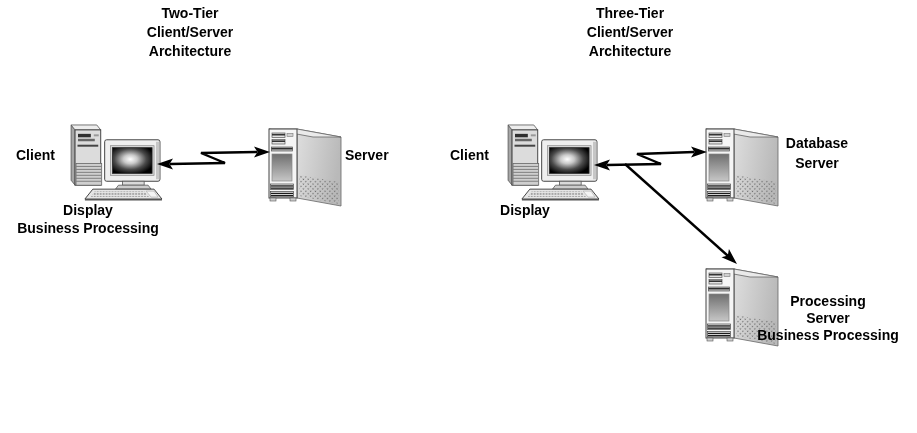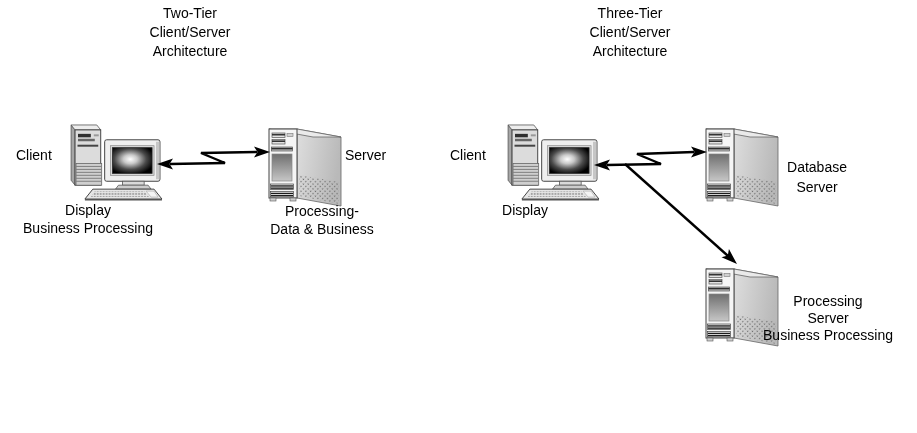--- a/index.html
+++ b/index.html
@@ -5,20 +5,21 @@
   * { margin: 0; padding: 0; box-sizing: border-box; }
   html, body { background: #ffffff; }
   .canvas {
     position: relative;
     width: 917px;
     height: 433px;
     background: #ffffff;
     font-family: "Liberation Sans", sans-serif;
     color: #000000;
     overflow: hidden;
+    font-weight: bold;
   }
   .abs { position: absolute; }
   .txt {
     font-size: 14px;
     line-height: 18px;
     color: #000;
     white-space: nowrap;
   }
   .center { text-align: center; white-space: normal; }
   .title { line-height: 19px; }
@@ -133,24 +134,20 @@
     <div>Display</div>
     <div>Business Processing</div>
   </div>
 
   <svg class="abs icon-svg" style="left:265px; top:120px;" width="80" height="88" viewBox="0 0 80 88">
     <use href="#sym-server"></use>
   </svg>
 
   <div class="abs txt" style="left:345px; top:146px;">Server</div>
 
-  <div class="abs txt center" style="left:242px; top:202px; width:160px;">
-    <div>Processing-</div>
-    <div>Data &amp; Business</div>
-  </div>
 
   <div class="abs txt title center" style="left:540px; top:4px; width:180px;">
     <div>Three-Tier</div>
     <div>Client/Server</div>
     <div>Architecture</div>
   </div>
 
   <div class="abs txt" style="left:450px; top:146px;">Client</div>
 
   <svg class="abs icon-svg" style="left:504px; top:122px;" width="101" height="79" viewBox="0 0 102 80">
@@ -158,21 +155,21 @@
   </svg>
 
   <div class="abs txt center" style="left:445px; top:201px; width:160px;">
     <div>Display</div>
   </div>
 
   <svg class="abs icon-svg" style="left:702px; top:120px;" width="80" height="88" viewBox="0 0 80 88">
     <use href="#sym-server"></use>
   </svg>
 
-  <div class="abs txt lh20 center" style="left:757px; top:157px; width:120px;">
+  <div class="abs txt lh20 center" style="left:757px; top:133px; width:120px;">
     <div>Database</div>
     <div>Server</div>
   </div>
 
   <svg class="abs icon-svg" style="left:702px; top:260px;" width="80" height="88" viewBox="0 0 80 88">
     <use href="#sym-server"></use>
   </svg>
 
   <div class="abs txt lh17 center" style="left:746px; top:293px; width:164px;">
     <div>Processing</div>

